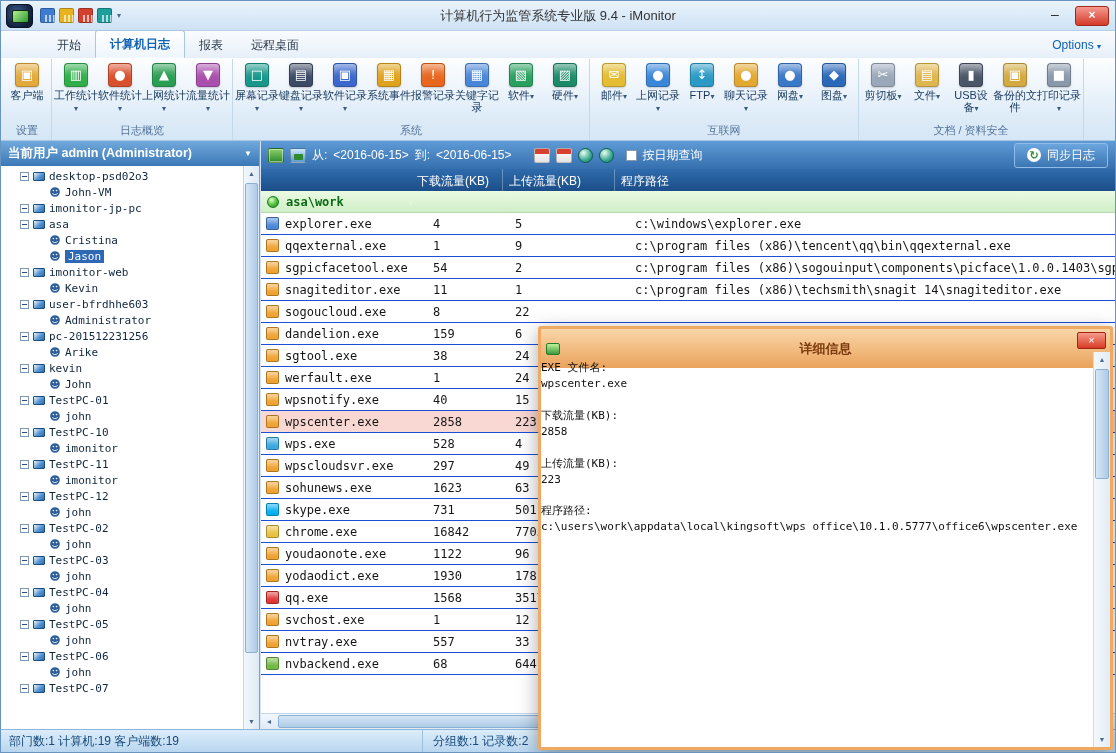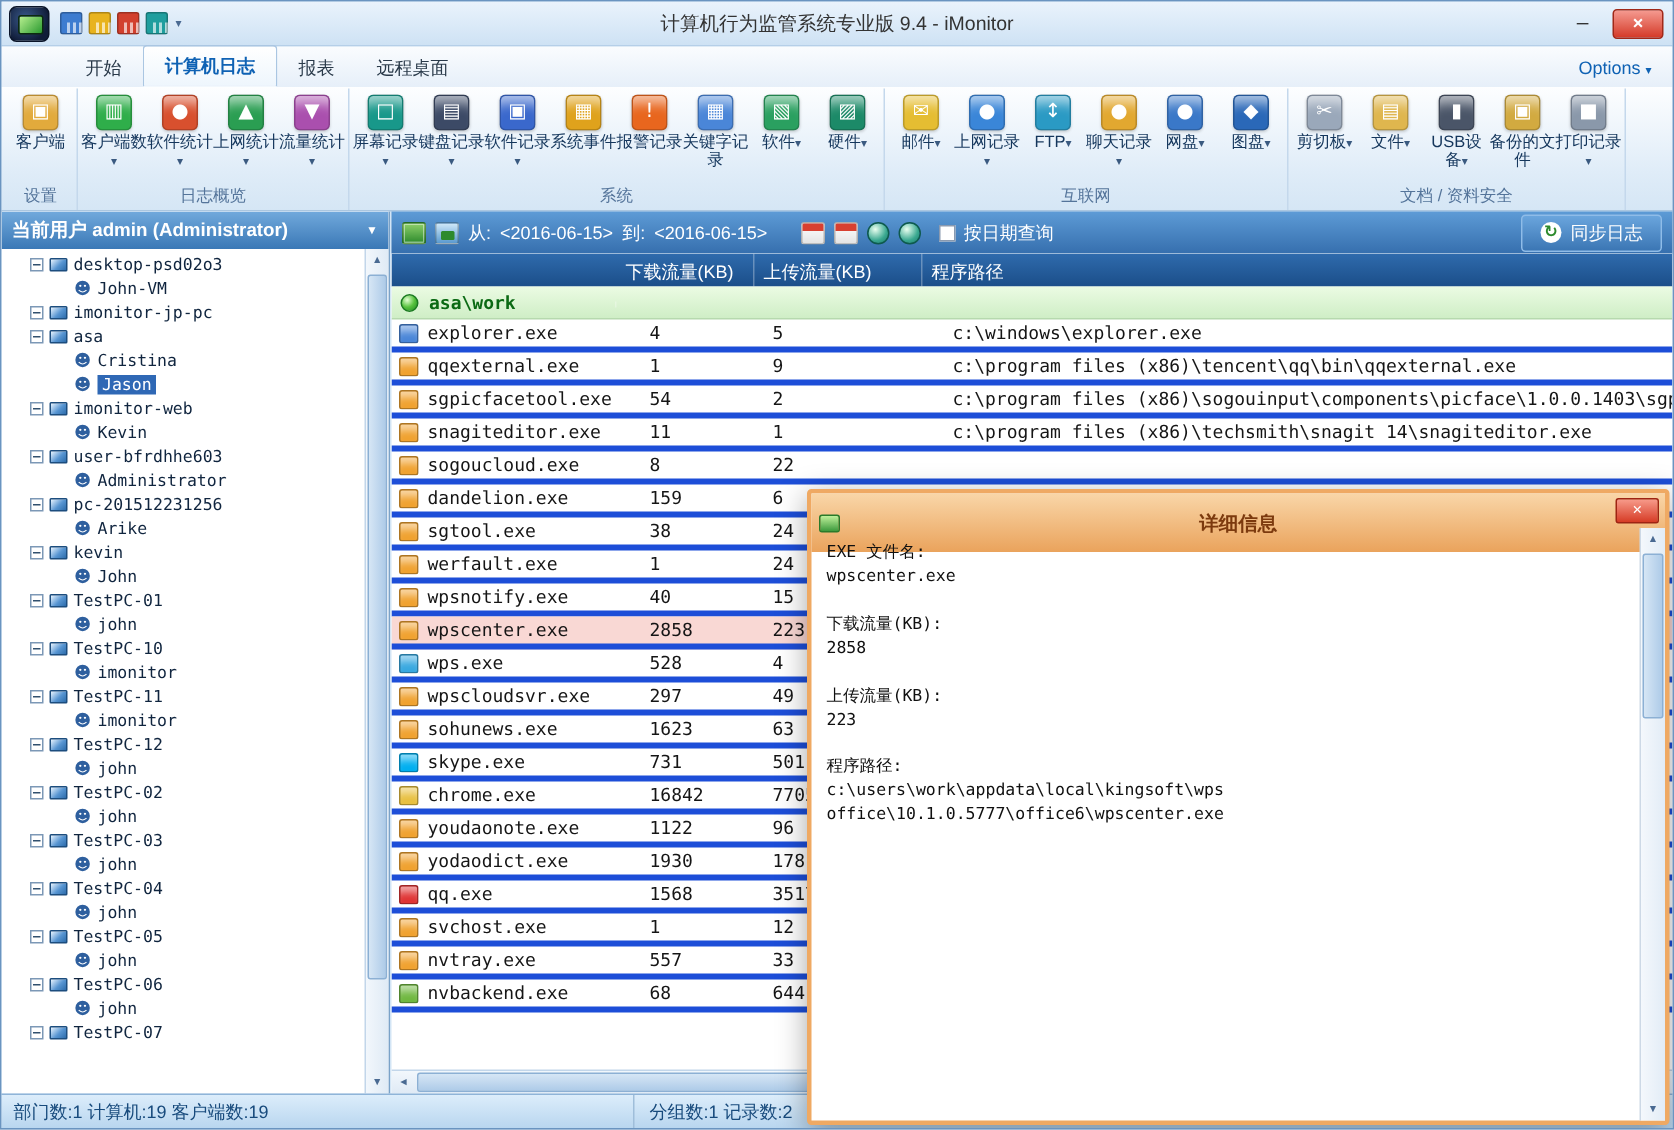--- a/index.html
+++ b/index.html
@@ -77,21 +77,21 @@
   .syncbox { margin-left: auto; display: flex; align-items: center; gap: 6px; background: linear-gradient(#6aa5dd, #3b76b4); border: 1px solid #8fbce8; border-radius: 3px; padding: 3px 12px; white-space: nowrap; }
   .sync-icon { width: 14px; height: 14px; border-radius: 50%; background: #fff; color: #2d8a2d; font-size: 11px; line-height: 14px; text-align: center; font-weight: bold; }
 
   
   .tablearea { position: absolute; left: 260px; top: 168px; right: 0; bottom: 23px; background: #fff; overflow: hidden; }
   .thead { display: flex; height: 22px; background: linear-gradient(#2f6bad, var(--table_header, #1b4e89)); color: #fff; }
   .th { padding: 4px 0 0 6px; border-right: 1px solid rgba(255,255,255,.3); font-size: 12px; overflow: hidden; white-space: nowrap; }
   .th.c1 { width: 150px; margin-top: 32px; } .th.c2 { width: 92px; } .th.c3 { width: 112px; } .th.c4 { flex: 1; border-right: none; }
   .grouprow { display: flex; align-items: center; height: 22px; background: linear-gradient(#ebfbe3, #cfeec6); border-bottom: 1px solid #b6d9ae; font-family: "DejaVu Sans Mono", "Liberation Mono", monospace; font-size: 12px; color: #0b6a14; font-weight: bold; }
   .gball { width: 12px; height: 12px; border-radius: 50%; background: radial-gradient(circle at 35% 30%, #e2ffd2, #58c23e 50%, #1e8a24); border: 1px solid #1a7a20; margin: 0 7px 0 6px; flex: none; }
-  .trow { display: flex; align-items: center; height: 22px; border-bottom: 4px solid #1d4ed8; font-family: "DejaVu Sans Mono", "Liberation Mono", monospace; font-size: 12px; color: #151515; }
+  .trow { display: flex; align-items: center; height: 22px; border-bottom: 1px solid #1d4ed8; font-family: "DejaVu Sans Mono", "Liberation Mono", monospace; font-size: 12px; color: #151515; }
   .trow.sel { background: var(--selected_row, #f9d8d4); }
   .c-name { width: 150px; display: flex; align-items: center; padding-left: 5px; overflow: hidden; white-space: nowrap; flex: none; }
   .app-icon { flex: none; width: 13px; height: 13px; border-radius: 2px; border: 1px solid rgba(0,0,0,.28); margin-right: 6px; box-shadow: inset 0 7px 5px -3px rgba(255,255,255,.55); }
   .c-down { width: 92px; padding-left: 22px; white-space: nowrap; flex: none; }
   .c-up { width: 112px; padding-left: 12px; white-space: nowrap; flex: none; }
   .c-path { flex: 1; padding-left: 20px; overflow: hidden; white-space: nowrap; }
   .hscroll { position: absolute; left: 0; right: 0; bottom: 0; height: 16px; background: linear-gradient(#f2f7fc, #dfeaf5); border-top: 1px solid #c2d6ea; }
   .hbtn { position: absolute; top: 0; width: 16px; height: 15px; text-align: center; font-size: 7px; line-height: 15px; color: #4a6a92; }
   .hbtn.left { left: 0; } .hbtn.right { right: 0; }
   .hthumb { position: absolute; left: 17px; top: 1px; height: 13px; width: 300px; background: linear-gradient(#d6e6f5, #aecbe8); border: 1px solid #8cb0d4; border-radius: 2px; }
@@ -100,21 +100,21 @@
   .statusbar { position: absolute; left: 0; bottom: 0; right: 0; height: 23px; background: linear-gradient(#dcedfb, #b9d6ef); border-top: 1px solid #8fb4d8; display: flex; align-items: center; color: #174a7c; font-size: 12px; }
   .st-left { width: 422px; padding-left: 8px; border-right: 1px solid #9fbeda; height: 100%; display: flex; align-items: center; white-space: nowrap; }
   .st-right { padding-left: 10px; white-space: nowrap; }
 
   
   .dialog { position: absolute; left: 537px; top: 325px; width: 575px; height: 424px; background: #fff; border: 3px solid var(--dialog_orange, #efa963); border-radius: 3px; box-shadow: 0 5px 20px rgba(0,0,0,.35); }
   .dlg-title { height: 39px; background: linear-gradient(#f9d6a8, #eaa35c); display: flex; align-items: center; position: relative; }
   .dlg-icon { width: 14px; height: 12px; margin-left: 5px; background: linear-gradient(#bff09a, #3d9a3d); border: 1px solid #2a7a2a; border-radius: 2px; flex: none; z-index: 2; }
   .dlg-text { position: absolute; left: 0; right: 0; text-align: center; color: #7c3a0e; font-weight: bold; font-size: 13px; pointer-events: none; }
   .dlg-close { position: absolute; right: 4px; top: 3px; width: 29px; height: 17px; background: linear-gradient(#f79a8a, #d63c26); border: 1px solid #9e2413; border-radius: 2px; color: #fff; text-align: center; line-height: 14px; font-size: 11px; z-index: 2; }
-  .dlg-body { position: absolute; left: 0; top: 23px; right: 17px; bottom: 0; padding: 8px 10px; font-family: "DejaVu Sans Mono", "Liberation Mono", monospace; font-size: 11px; line-height: 1.45; white-space: pre-wrap; color: #101010; overflow: hidden; }
+  .dlg-body { position: absolute; left: 0; top: 23px; right: 17px; bottom: 0; padding: 8px 0; font-family: "DejaVu Sans Mono", "Liberation Mono", monospace; font-size: 11px; line-height: 1.45; white-space: pre-wrap; color: #101010; overflow: hidden; }
   .dlg-scroll { position: absolute; right: 0; top: 23px; width: 17px; bottom: 0; background: linear-gradient(90deg, #f4f8fc, #e2ecf6); border-left: 1px solid #cdd9e6; }
   .sthumb2 { position: absolute; left: 1px; right: 1px; top: 17px; height: 110px; background: linear-gradient(90deg, #d6e6f5, #aecbe8); border: 1px solid #8cb0d4; border-radius: 2px; }
 </style>
 </head>
 <body>
 
 <div class="app">
 
   <div class="titlebar">
     <div class="logo"></div>
@@ -156,21 +156,21 @@
             <span class="rlabel"><span>客户端</span><span class="rarrow"></span></span>
           </div>
         </div>
       <div class="rgl">设置</div>
     </div>
     <div class="rgroup">
       <div class="rbtns">
 
           <div class="rbtn">
             <span class="ricon" style="background-color: rgb(47, 174, 74);">▥</span>
-            <span class="rlabel"><span>客户端数</span><span class="rarrow">▾</span></span>
+            <span class="rlabel"><span>工作统计</span><span class="rarrow">▾</span></span>
           </div>
 
           <div class="rbtn">
             <span class="ricon" style="background-color: rgb(216, 80, 46);">●</span>
             <span class="rlabel"><span>软件统计</span><span class="rarrow">▾</span></span>
           </div>
 
           <div class="rbtn">
             <span class="ricon" style="background-color: rgb(42, 158, 82);">▲</span>
             <span class="rlabel"><span>上网统计</span><span class="rarrow">▾</span></span>

